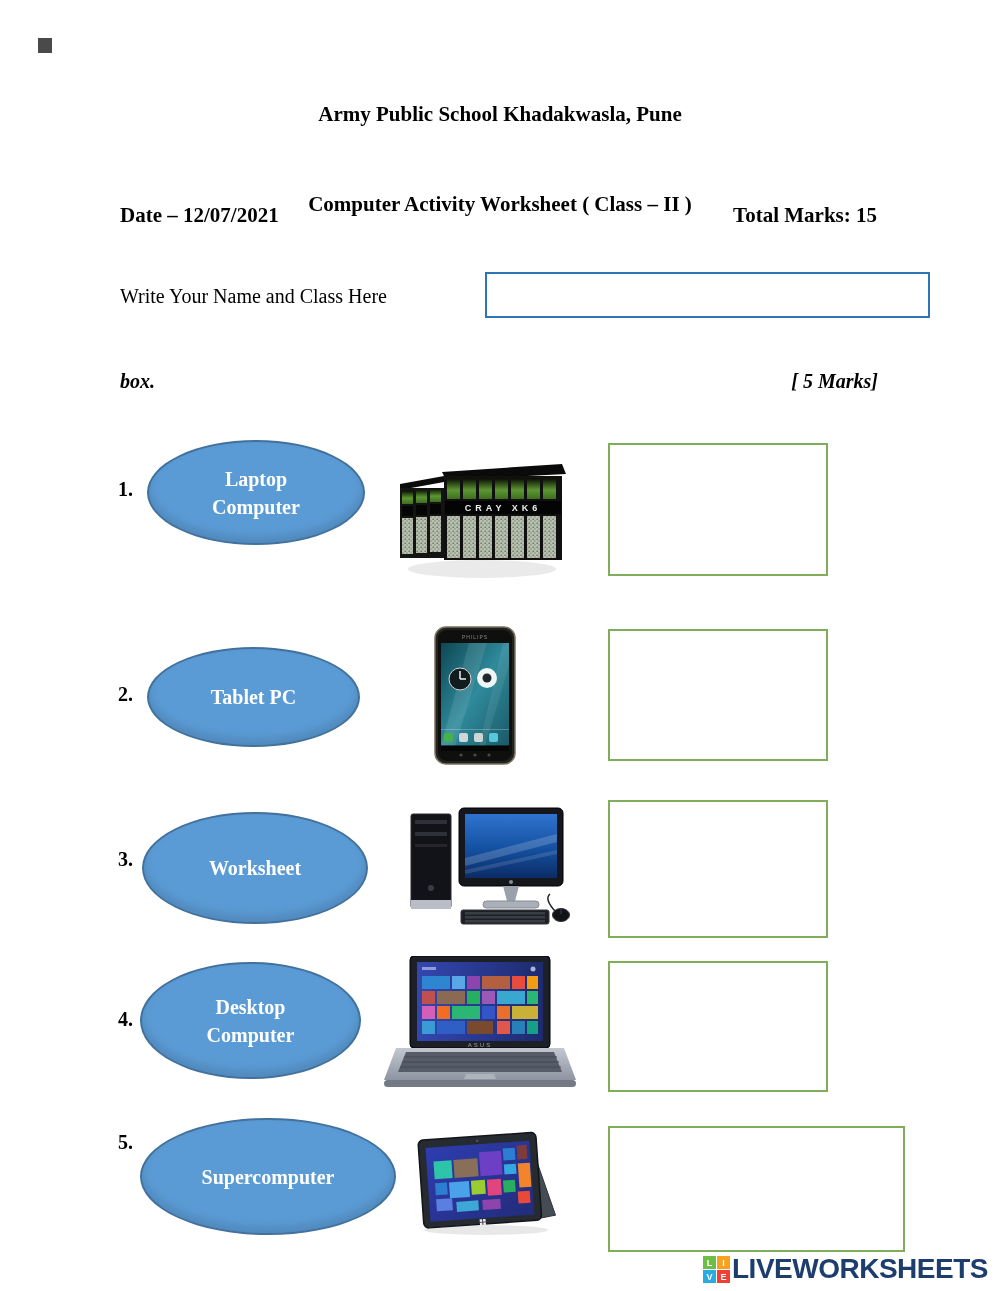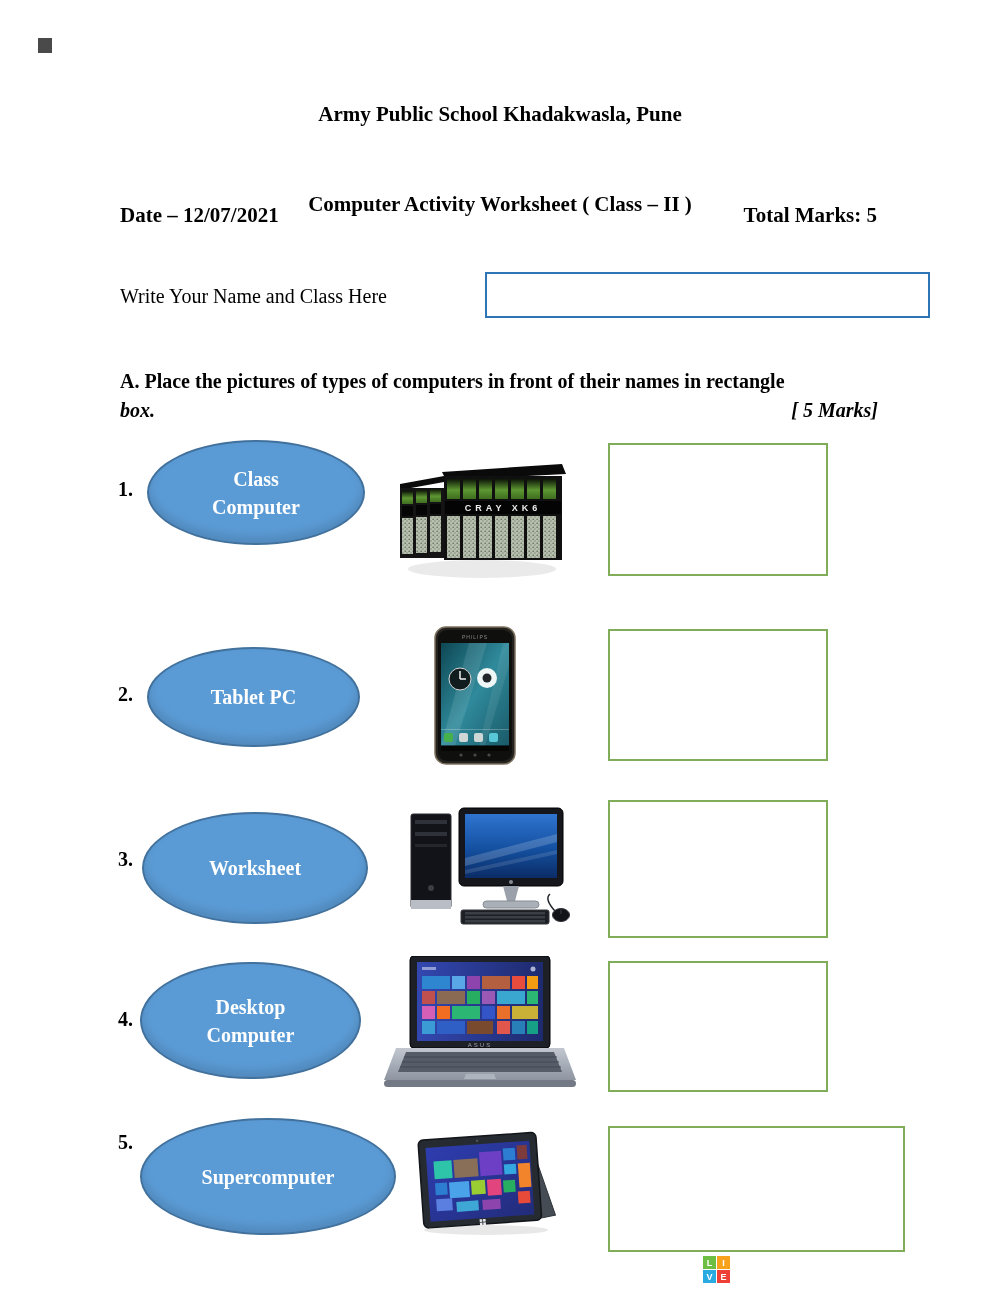--- a/index.html
+++ b/index.html
@@ -61,37 +61,36 @@
 </head>
 <body>
 
 <div class="page">
 
   <div class="artifact"></div>
 
   <div class="title">Army Public School Khadakwasla, Pune</div>
   <div class="subtitle">Computer Activity Worksheet ( Class – II )</div>
   <div class="date">Date – 12/07/2021</div>
-  <div class="total-marks">Total Marks: 5</div>
+  <div class="total-marks">Total Marks: 15</div>
 
   <div class="name-prompt">Write Your Name and Class Here</div>
   <input class="name-input" type="text" value="" style="">
 
   <div class="instr">
-    <div>A. Place the pictures of types of computers in front of their names in rectangle</div>
     <div class="instr-l2">
       <span>box.</span>
       <span>[ 5 Marks]</span>
     </div>
   </div>
 
   <section>
     <div class="num n1">1.</div>
     <div class="ellipse e1">
-      <span>Class Computer</span>
+      <span>Laptop Computer</span>
     </div>
     <div class="pic p1">
       <svg width="182" height="132" viewBox="0 0 182 132">
         <defs>
           <linearGradient id="crayGreen" x1="0" y1="0" x2="0" y2="1">
             <stop offset="0" stop-color="#0c1406"></stop>
               <stop offset="0.55" stop-color="#5d9732"></stop>
               <stop offset="1" stop-color="#3f6d1f"></stop>
           </linearGradient>
           <pattern id="mesh" width="4" height="4" patternUnits="userSpaceOnUse">
@@ -332,15 +331,16 @@
     <div class="dropbox b5"></div>
   </section>
 
   <div class="brand">
     <div class="brand-tiles">
       <span class="t-l">L</span>
       <span class="t-i">I</span>
       <span class="t-v">V</span>
       <span class="t-e">E</span>
     </div>
+    <div class="brand-text">LIVEWORKSHEETS</div>
   </div>
 
 </div>
 
 </body></html>

